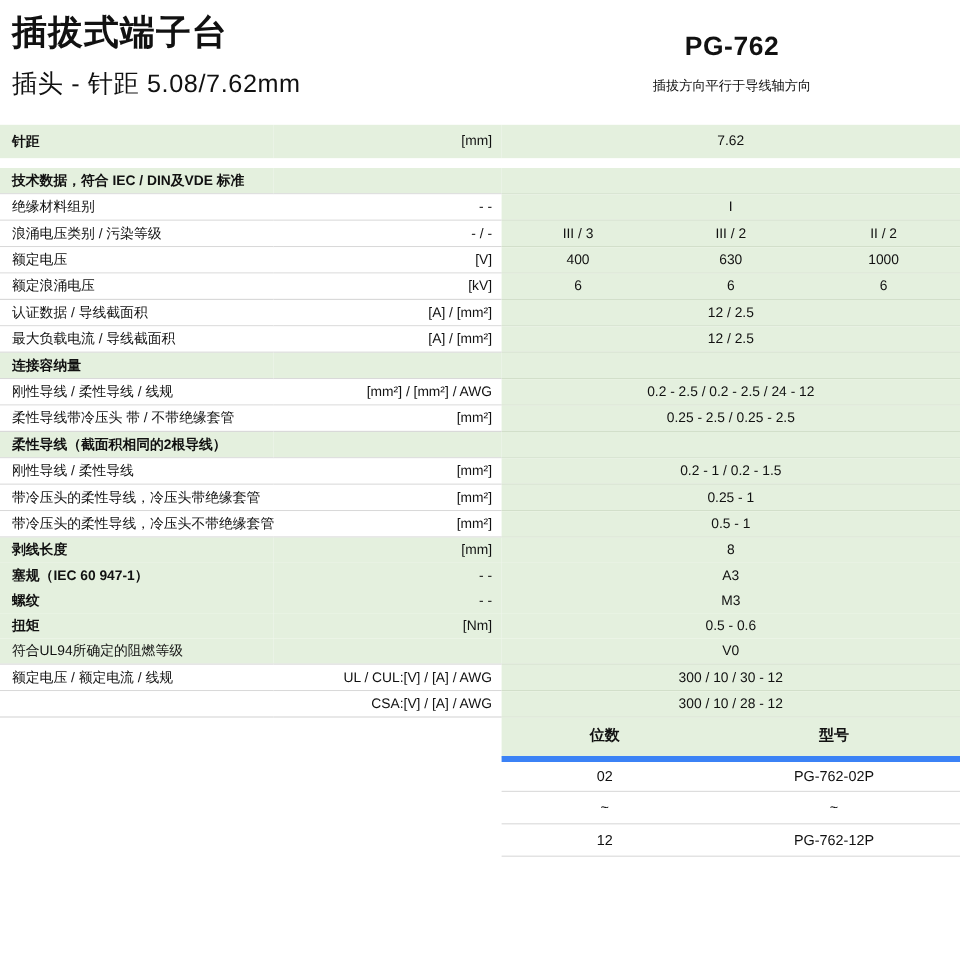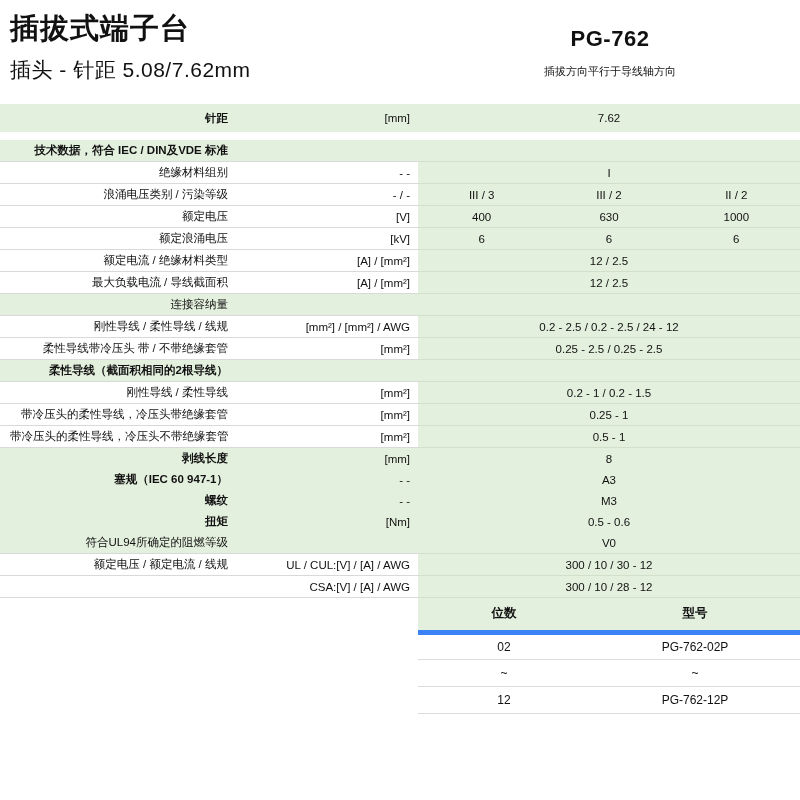--- a/index.html
+++ b/index.html
@@ -61,21 +61,21 @@
   }
   table.spec td {
     padding: 0;
     vertical-align: middle;
     height: 21px;
     font-size: 11.5px;
   }
   .c-label {
     width: 228px;
     padding-left: 10px !important;
-    text-align: right;
+    text-align: left;
     white-space: nowrap;
   }
   .c-unit {
     width: 190px;
     padding-right: 8px !important;
     text-align: right;
     white-space: nowrap;
   }
   .c-val {
     width: 382px;
@@ -235,21 +235,21 @@
               <span>6</span>
             </div>
           </td>
         </tr>
         <tr class="sep-row">
           <td class="c-label" style="height: 1px; background: rgb(217, 217, 217);"></td>
           <td class="c-unit" style="height: 1px; background: rgb(217, 217, 217);"></td>
           <td class="c-val" style="height: 1px; background: rgb(210, 223, 202);"></td>
         </tr>
         <tr class="row-white">
-          <td class="c-label">额定电流 / 绝缘材料类型</td>
+          <td class="c-label">认证数据 / 导线截面积</td>
           <td class="c-unit">[A] / [mm²]</td>
           <td class="c-val">
             <div class="val-inner">
               <span>12 / 2.5</span>
             </div>
           </td>
         </tr>
         <tr class="sep-row">
           <td class="c-label" style="height: 1px; background: rgb(217, 217, 217);"></td>
           <td class="c-unit" style="height: 1px; background: rgb(217, 217, 217);"></td>
@@ -263,21 +263,21 @@
               <span>12 / 2.5</span>
             </div>
           </td>
         </tr>
         <tr class="sep-row">
           <td class="c-label" style="height: 1px; background: rgb(217, 217, 217);"></td>
           <td class="c-unit" style="height: 1px; background: rgb(217, 217, 217);"></td>
           <td class="c-val" style="height: 1px; background: rgb(210, 223, 202);"></td>
         </tr>
         <tr class="row-green row-sect">
-          <td class="c-label" style="font-weight: normal;">连接容纳量</td>
+          <td class="c-label" style="font-weight: bold;">连接容纳量</td>
           <td class="c-unit"></td>
           <td class="c-val">
             <div class="val-inner">
               <span></span>
             </div>
           </td>
         </tr>
         <tr class="sep-row">
           <td class="c-label" style="height: 1px; background: rgb(217, 217, 217);"></td>
           <td class="c-unit" style="height: 1px; background: rgb(217, 217, 217);"></td>

